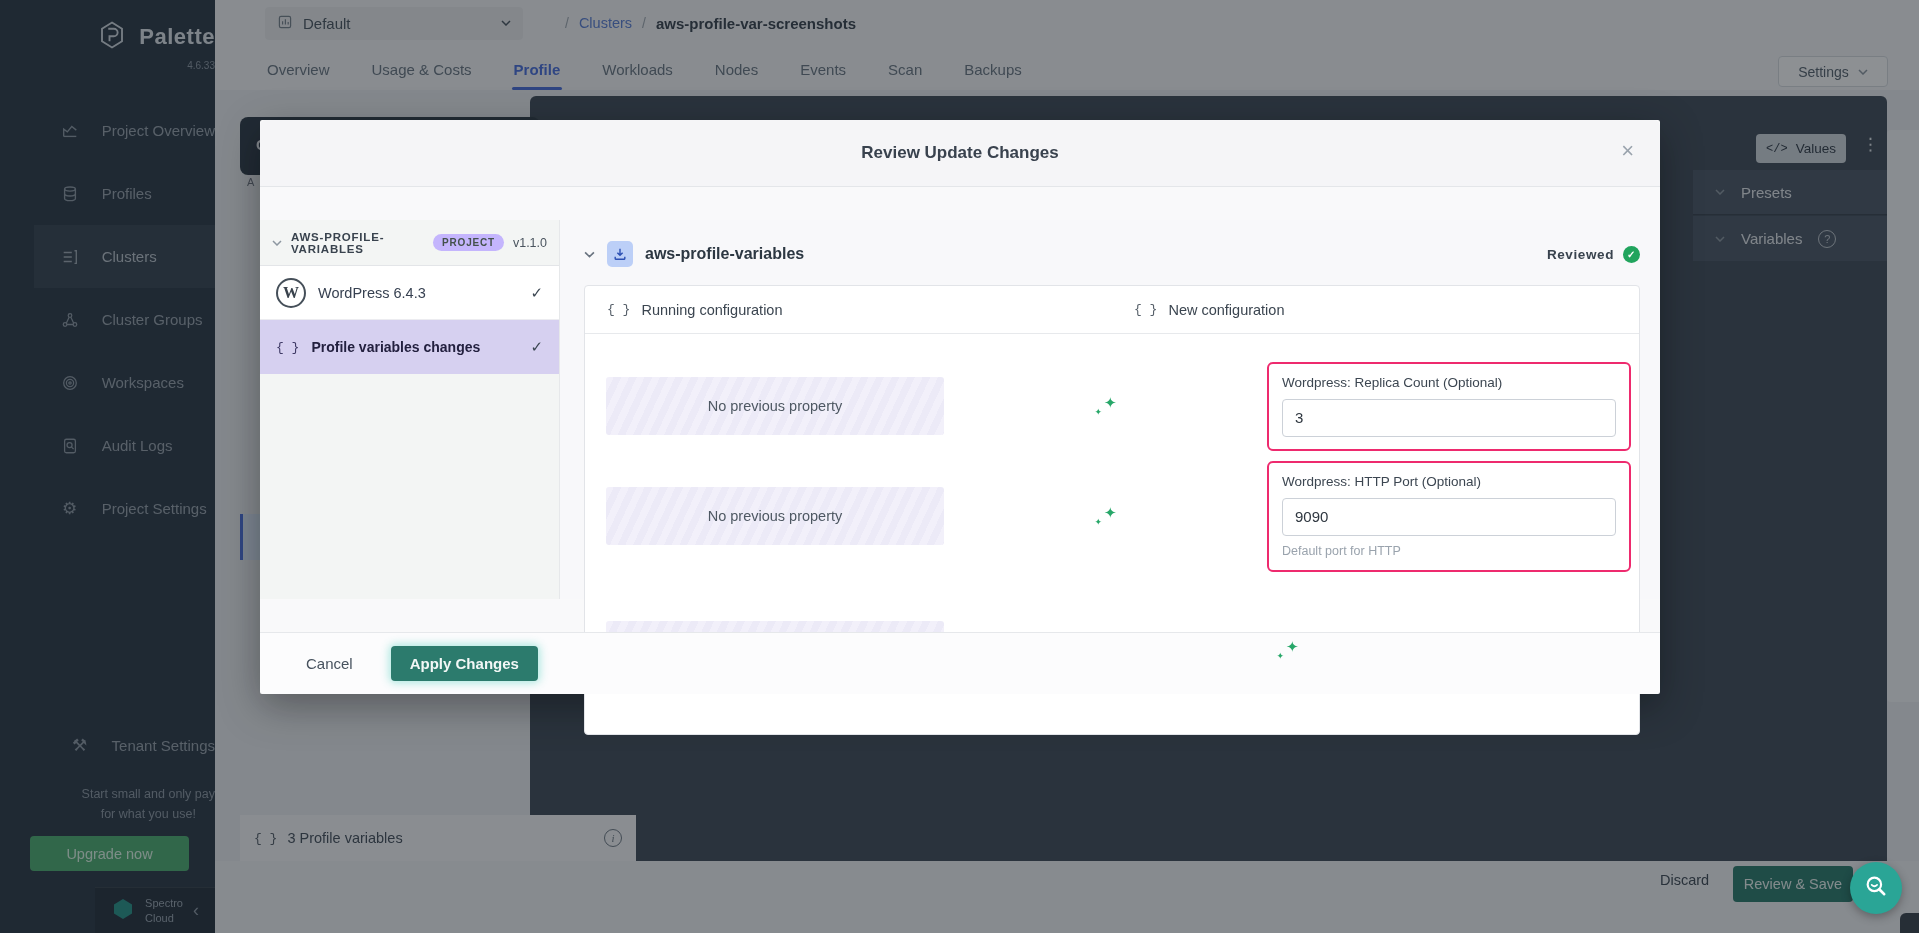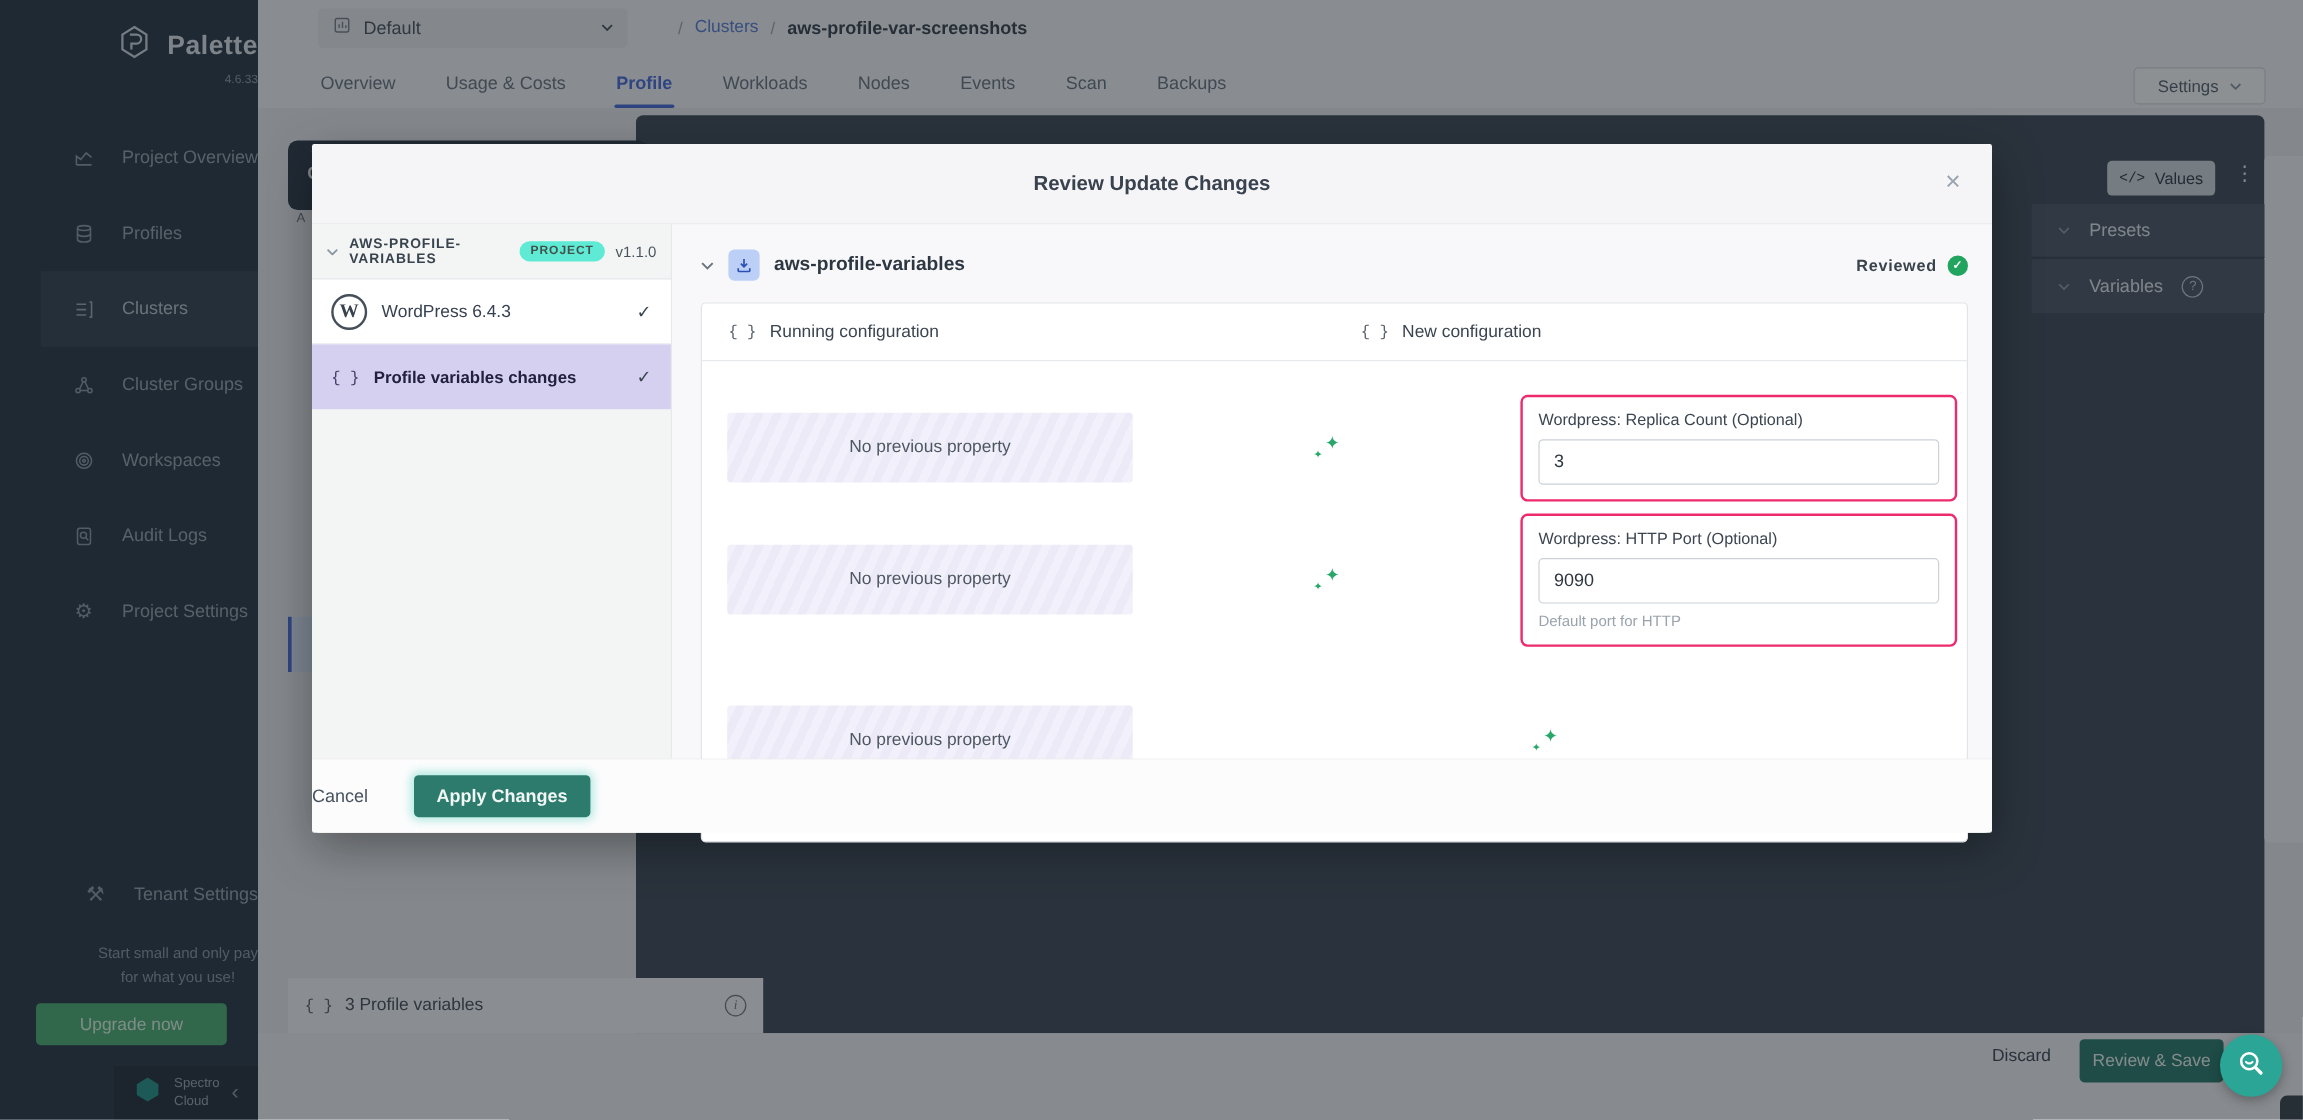--- a/index.html
+++ b/index.html
@@ -101,33 +101,33 @@
   .review-save { position: absolute; left: 1518px; top: 866px; width: 120px; height: 36px;
     background: #2c7b6d; border: none; border-radius: 4px; color: #e8f2ef; font-size: 14.5px;
     font-family: inherit; cursor: pointer; }
   .corner-dark { position: absolute; left: 1685px; top: 913px; width: 19px; height: 20px;
     background: #3a424c; border-radius: 6px 0 0 0; }
 
   
   .overlay { position: fixed; inset: 0; background: rgba(18,23,30,.47); z-index: 40; }
   .modal { position: fixed; left: 260px; top: 120px; width: 1400px; height: 574px;
     background: #f9f9fa; border-radius: 2px; z-index: 60;
-    box-shadow: 0 12px 40px rgba(0,0,0,.35); display: flex; flex-direction: column; }
+    box-shadow: 0 12px 40px rgba(0,0,0,.35); display: flex; flex-direction: column; gap: 33px; }
   .modal-title-bar { height: 67px; background: #f5f5f7; border-bottom: 1px solid #e4e6e9;
     border-radius: 6px 6px 0 0; display: flex; align-items: center; justify-content: center; position: relative; }
   .modal-title { font-size: 17px; font-weight: 600; color: #39424e; }
   .modal-close { position: absolute; right: 26px; top: 20px; font-size: 22px; color: #9aa3ad;
     cursor: pointer; line-height: 1; }
   .modal-body { flex: 1; display: flex; min-height: 0; }
 
   .left-panel { width: 300px; background: #f3f5f4; border-right: 1px solid #e6e8ea; }
   .group-head { height: 46px; display: flex; align-items: center; gap: 9px; padding: 0 12px;
     border-bottom: 1px solid #e3e5e8; }
   .group-name { font-size: 11.5px; letter-spacing: .8px; font-weight: 600; color: #39434e; }
-  .proj-badge { background: #5eead4; color: #43514b; font-size: 10px; letter-spacing: .8px;
+  .proj-badge { background: #c4b5fd; color: #43514b; font-size: 10px; letter-spacing: .8px;
     padding: 3px 9px; border-radius: 10px; font-weight: 600; }
   .group-ver { font-size: 12.5px; color: #4a545e; }
   .pack-item { height: 54px; display: flex; align-items: center; gap: 12px; padding: 0 16px;
     background: #ffffff; border-bottom: 1px solid #ececf0; cursor: pointer; }
   .pack-item.selected { background: #d6d0f0; border-bottom: none; }
   .wp-logo { width: 30px; height: 30px; border: 2px solid #454f59; border-radius: 50%;
     display: flex; align-items: center; justify-content: center; font-family: "Liberation Serif", serif;
     font-size: 16px; font-weight: 700; color: #39424c; flex: none; }
   .pack-label { font-size: 14.5px; color: #374151; }
   .pack-item.selected .pack-label { font-weight: 700; color: #23203f; font-size: 14px; }
@@ -170,21 +170,21 @@
   .ns-wrap { height: 40px; border: 2px solid #58a9e9; border-radius: 4px; background: #fff;
     display: flex; align-items: center; box-shadow: 0 0 0 3px rgba(88,169,233,.12); }
   .ns-text { padding-left: 11px; font-size: 15.5px; color: #20282f;
     text-decoration: underline dotted #e05d5d 2px; text-underline-offset: 4px; }
   .use-default { margin: 3px 3px 3px auto; background: #f3f3f5; border: none; border-radius: 4px;
     padding: 6px 13px; font-size: 14.5px; color: #1f262e; font-family: inherit; cursor: pointer;
     display: flex; align-items: center; gap: 8px; }
   .restore-ic { font-size: 15px; color: #39434e; line-height: 1; }
 
   .modal-footer { height: 62px; border-top: 1px solid #e6e8eb; background: #fcfcfd;
-    border-radius: 0 0 6px 6px; display: flex; align-items: center; }
+    border-radius: 0 0 6px 6px; display: flex; align-items: center; padding-left: 46px; }
   .cancel { font-size: 15px; color: #47525e; cursor: pointer; }
   .apply { margin-left: 38px; padding: 9px 19px; background: #2c7b6d; border: none; border-radius: 4px;
     color: #f2f7f6; font-size: 15px; font-weight: 600; font-family: inherit; cursor: pointer;
     box-shadow: 0 0 8px 2px rgba(77,208,190,.45); }
 
   .fab { position: fixed; left: 1850px; top: 862px; width: 52px; height: 52px; border-radius: 50%;
     background: #2aa596; z-index: 70; display: flex; align-items: center; justify-content: center;
     cursor: pointer; box-shadow: 0 3px 10px rgba(0,0,0,.3); }
 </style>
 </head>

